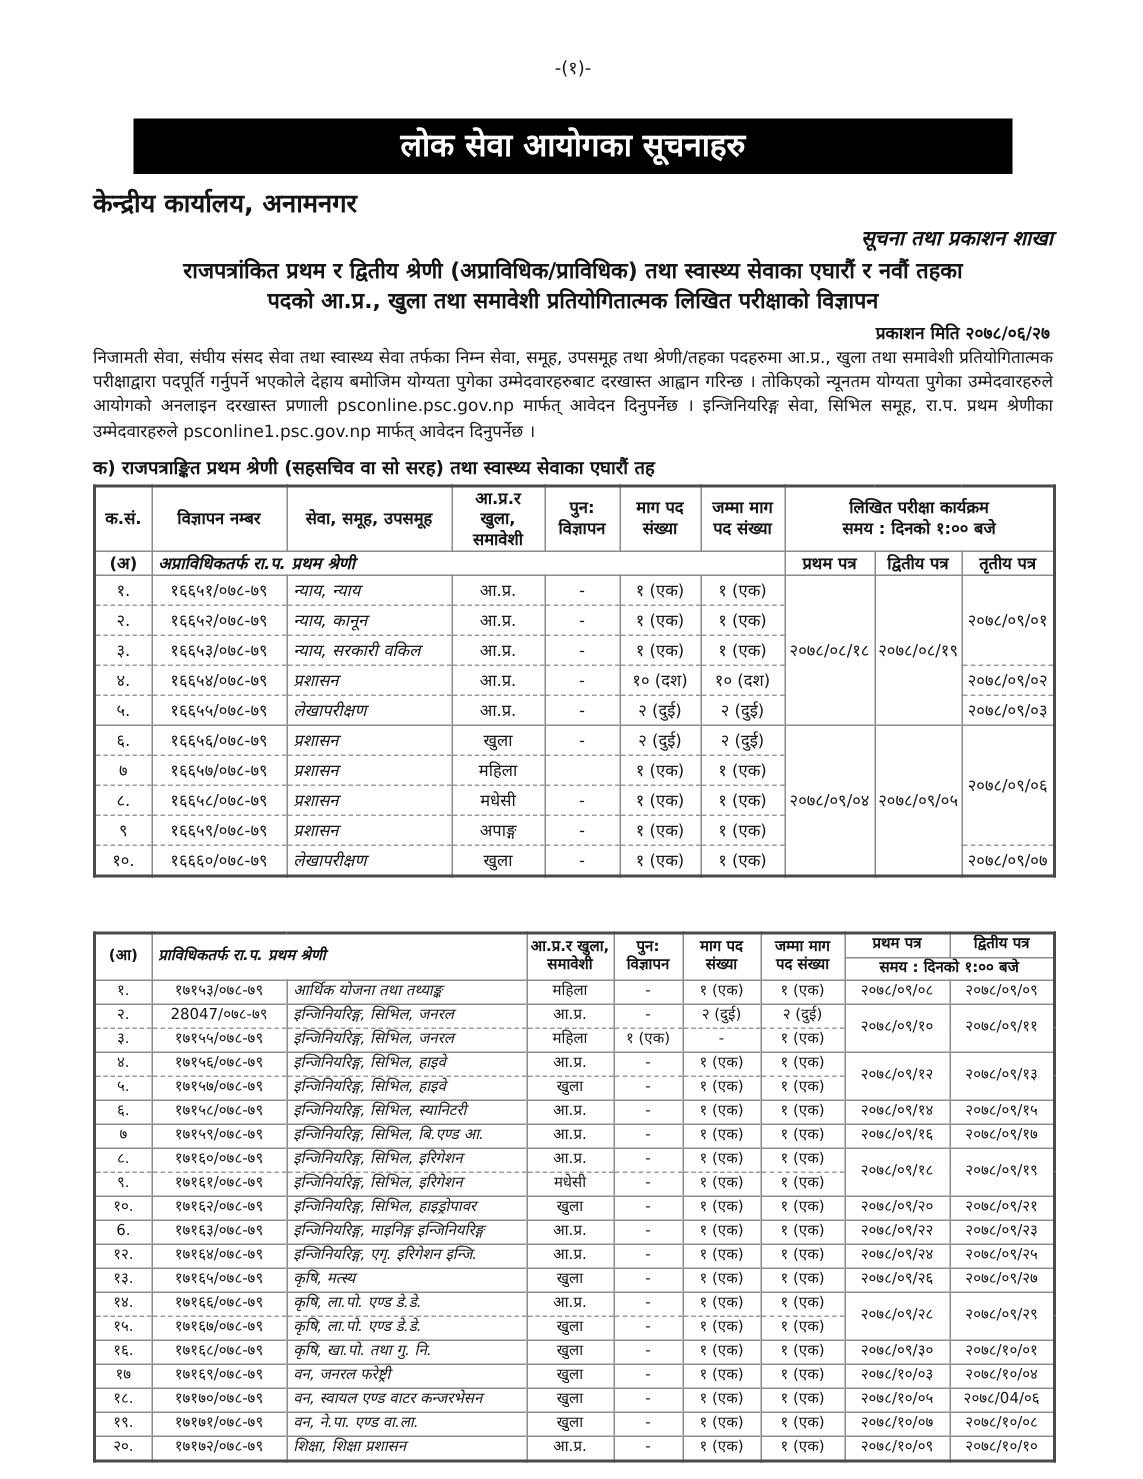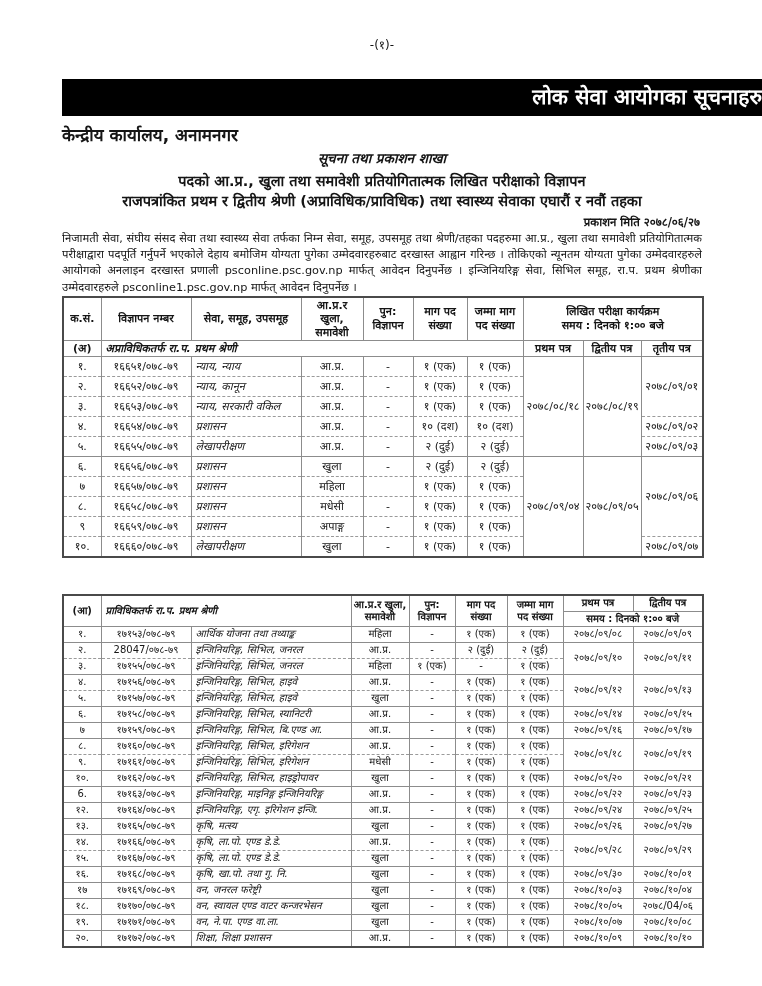--- a/index.html
+++ b/index.html
@@ -4,25 +4,25 @@
 <style>
   html,body { margin:0; padding:0; }
   body {
     width:762px; height:986px; background:#ffffff; color:#151515;
     font-family:"DejaVu Sans","Liberation Sans",sans-serif;
     overflow:hidden;
   }
   .page { padding:36px 60px 0 62px; }
   .pageno { text-align:center; font-size:12px; margin-bottom:26px; }
   .banner {
-    background:#000; color:#fff; text-align:right; font-weight:bold;
-    font-size:21px; width:700px; margin:0 auto; padding:3px 0 6px;
+    background:#000; color:#fff; text-align:center; font-weight:bold;
+    font-size:21px; width:586px; margin:0 auto; padding:3px 0 6px;
   }
   .office { text-align:left; font-weight:bold; font-size:17px; margin-top:7px; }
-  .branch { text-align:center; font-weight:bold; font-style:italic; font-size:13.5px; margin-top:3px; }
+  .branch { text-align:right; font-weight:bold; font-style:italic; font-size:13.5px; margin-top:3px; }
   .title  { text-align:center; font-weight:bold; font-size:14.5px; margin-top:5px; line-height:1.35; }
   .noticeLine { position:relative; font-size:11.5px; font-weight:bold; margin-top:3px; height:16px; }
   .noticeNo { position:absolute; left:0; width:56%; text-align:center; text-decoration:underline; }
   .pubDate  { position:absolute; right:2px; top:0; }
   .intro { font-size:11.3px; text-align:justify; line-height:1.43; margin-top:1px; }
   .secHead { font-size:12.3px; font-weight:bold; margin:7px 0 3px; }
 
   table { border-collapse:collapse; table-layout:fixed; width:640px; border:2px solid #4a4a4a; }
   th,td { border:1px solid #8c8c8c; padding:1px 2px; text-align:center; vertical-align:middle; line-height:1.22; overflow:hidden; }
   thead th { font-weight:bold; }
@@ -41,30 +41,31 @@
 <div class="page">
 
   <div class="pageno">-(१)-</div>
 
   <div class="banner">लोक सेवा आयोगका सूचनाहरु</div>
 
   <div class="office">केन्द्रीय कार्यालय, अनामनगर</div>
   <div class="branch">सूचना तथा प्रकाशन शाखा</div>
 
   <div class="title">
+    <div>राजपत्रांकित प्रथम र द्वितीय श्रेणी (अप्राविधिक/प्राविधिक) तथा स्वास्थ्य सेवाका एघारौं र नवौं तहका</div>
     <div>पदको आ.प्र., खुला तथा समावेशी प्रतियोगितात्मक लिखित परीक्षाको विज्ञापन</div>
-    <div>राजपत्रांकित प्रथम र द्वितीय श्रेणी (अप्राविधिक/प्राविधिक) तथा स्वास्थ्य सेवाका एघारौं र नवौं तहका</div>
   </div>
 
   <div class="noticeLine">
     <span class="pubDate">प्रकाशन मिति २०७८/०६/२७</span>
   </div>
 
   <div class="intro">निजामती सेवा, संघीय संसद सेवा तथा स्वास्थ्य सेवा तर्फका निम्न सेवा, समूह, उपसमूह तथा श्रेणी/तहका पदहरुमा आ.प्र., खुला तथा समावेशी प्रतियोगितात्मक परीक्षाद्वारा पदपूर्ति गर्नुपर्ने भएकोले देहाय बमोजिम योग्यता पुगेका उम्मेदवारहरुबाट दरखास्त आह्वान गरिन्छ । तोकिएको न्यूनतम योग्यता पुगेका उम्मेदवारहरुले आयोगको अनलाइन दरखास्त प्रणाली psconline.psc.gov.np मार्फत् आवेदन दिनुपर्नेछ । इन्जिनियरिङ्ग सेवा, सिभिल समूह, रा.प. प्रथम श्रेणीका उम्मेदवारहरुले psconline1.psc.gov.np मार्फत् आवेदन दिनुपर्नेछ ।</div>
 
+  <div class="secHead">क)  राजपत्राङ्कित प्रथम श्रेणी (सहसचिव वा सो सरह) तथा स्वास्थ्य सेवाका एघारौं तह</div>
 
   <table class="t1">
     <colgroup>
       <col style="width:38px">
         <col style="width:90px">
         <col style="width:110px">
         <col style="width:62px">
       <col style="width:50px">
         <col style="width:54px">
         <col style="width:56px">

